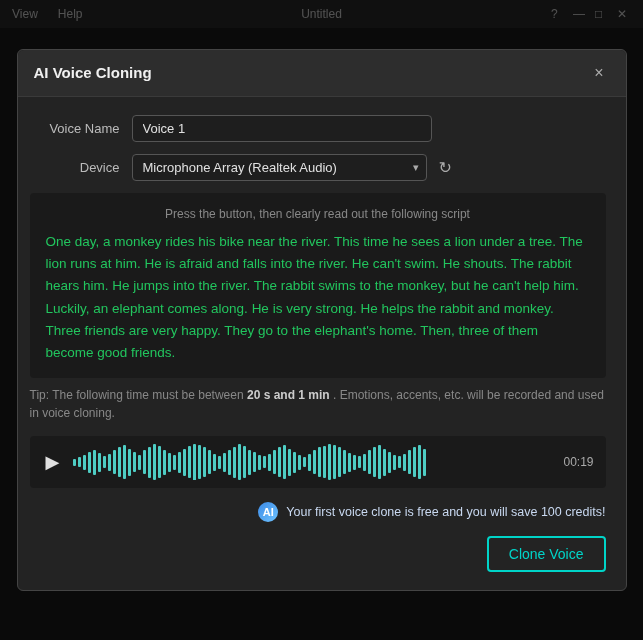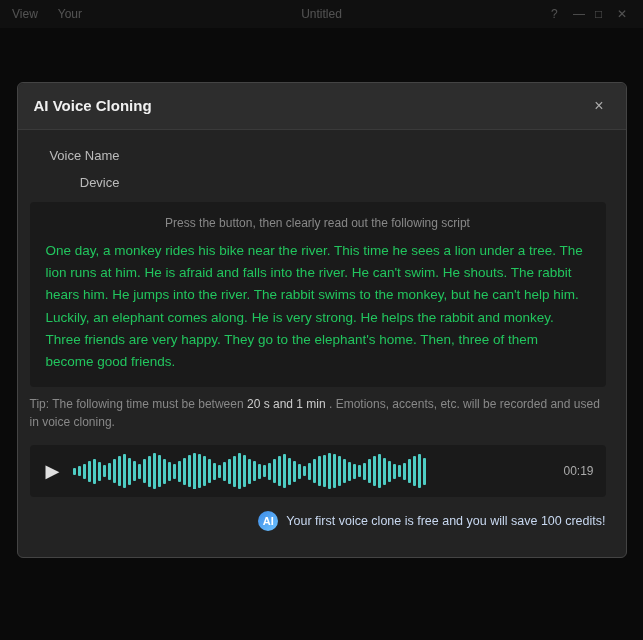--- a/index.html
+++ b/index.html
@@ -164,21 +164,21 @@
       color: #22c55e;
       line-height: 1.65;
     }
     .tip-text {
       font-size: 12px;
       color: #888;
       margin-bottom: 14px;
       line-height: 1.5;
     }
     .tip-bold {
-      font-weight: 400;
+      font-weight: 700;
       color: #ccc;
       text-align: right;
     }
     .audio-row {
       display: flex;
       align-items: center;
       background: #1a1a1a;
       border-radius: 4px;
       padding: 8px 12px;
       margin-bottom: 14px;
@@ -262,44 +262,54 @@
       border-radius: 4px;
       cursor: pointer;
       font-weight: 500;
     }
   </style>
 </head>
 <body>
 
 <div class="top-bar">
   <span>View</span>
-  <span>Your</span>
+  <span>Help</span>
   <span class="top-bar-title">Untitled</span>
   <div class="top-bar-icons">
     <span class="top-bar-icon">?</span>
     <span class="top-bar-icon">—</span>
     <span class="top-bar-icon">□</span>
     <span class="top-bar-icon">✕</span>
   </div>
 </div>
 
 <div class="modal-overlay">
   <div class="modal">
     <div class="modal-header">
       <span class="modal-title">AI Voice Cloning</span>
       <button class="close-btn">×</button>
     </div>
     <div class="modal-body">
 
       <div class="form-row">
         <span class="form-label">Voice Name</span>
+        <input class="form-input" type="text" value="Voice 1" style="">
       </div>
 
       <div class="form-row">
         <span class="form-label">Device</span>
+        <div class="device-row">
+          <div class="select-wrapper">
+            <select class="device-select">
+              <option>Microphone Array (Realtek Audio)</option>
+            </select>
+            <span class="select-arrow">▾</span>
+          </div>
+          <button class="refresh-btn" title="Refresh">↻</button>
+        </div>
       </div>
 
       <div class="script-section">
         <div class="script-hint">Press the button, then clearly read out the following script</div>
         <div class="script-text">One day, a monkey rides his bike near the river. This time he sees a lion under a tree. The lion runs at him. He is afraid and falls into the river. He can't swim. He shouts. The rabbit hears him. He jumps into the river. The rabbit swims to the monkey, but he can't help him. Luckily, an elephant comes along. He is very strong. He helps the rabbit and monkey. Three friends are very happy. They go to the elephant's home. Then, three of them become good friends.</div>
       </div>
 
       <div class="tip-text">
         <span>Tip: The following time must be between </span><span class="tip-bold">20 s and 1 min</span><span> . Emotions, accents, etc. will be recorded and used in voice cloning.</span>
       </div>
@@ -380,16 +390,19 @@
             <div class="waveform-bar" style="height: 27.2px;"></div>
           </div>
         <span class="audio-time">00:19</span>
       </div>
 
       <div class="info-banner">
         <div class="ai-icon">AI</div>
         <span class="info-text">Your first voice clone is free and you will save 100 credits!</span>
       </div>
 
+      <div class="bottom-row">
+        <button class="clone-voice-btn">Clone Voice</button>
+      </div>
 
     </div>
   </div>
 </div>
 
 </body></html>

